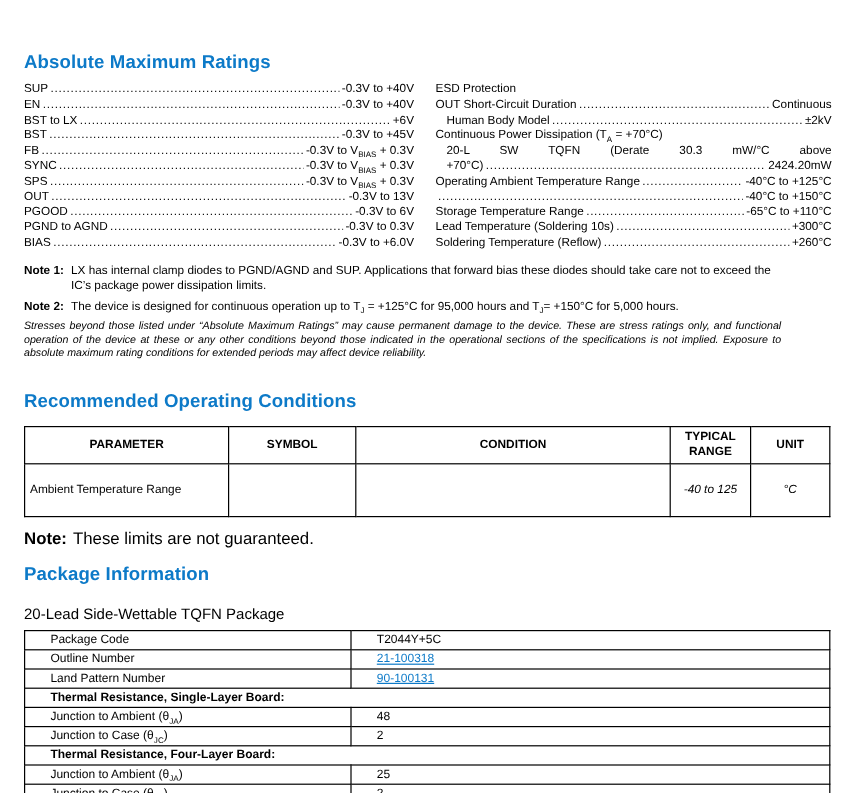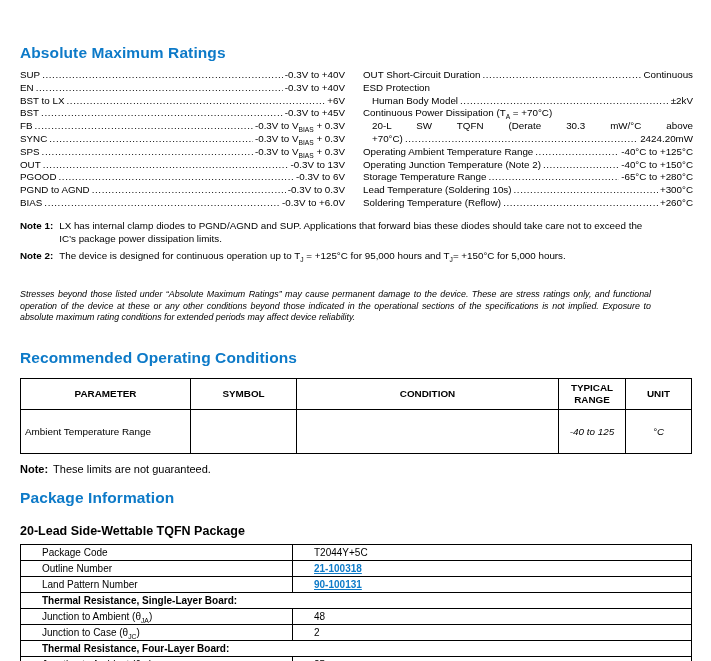--- a/index.html
+++ b/index.html
@@ -4,21 +4,21 @@
 <style>
   * { box-sizing: border-box; margin: 0; padding: 0; }
   html, body { width: 711px; height: 661px; overflow: hidden; background: #ffffff; }
   body { font-family: "Liberation Sans", sans-serif; color: #000; }
   .page { padding: 0 18px 0 20px; width: 669px; }
 
   h1.sec { font-size: 15.5px; font-weight: bold; color: #0d7ac8; letter-spacing: 0.1px; }
   h1.first { margin-top: 44px; margin-bottom: 7px; }
   h1.roc { margin-top: 25px; margin-bottom: 11px; }
   h1.pkg { margin-top: 14px; margin-bottom: 0; }
-  h2.sub { font-size: 12.5px; font-weight: bold; color: #000; margin-top: 17px; margin-bottom: 6px; }
+  h2.sub { font-size: 12.5px; font-weight: normal; color: #000; margin-top: 17px; margin-bottom: 6px; }
 
   sub { font-size: 0.68em; line-height: 0; }
 
   
   .cols { display: flex; gap: 18px; }
   .col  { width: 325px; }
   .col.right { width: 330px; }
   .r-row { display: flex; align-items: baseline; font-size: 9.8px; line-height: 12.8px; white-space: nowrap; }
   .r-row .lbl { flex: 0 0 auto; }
   .r-row .dots { flex: 1 1 auto; overflow: hidden; margin: 0 2px; }
@@ -26,36 +26,36 @@
   .r-row .val { flex: 0 0 auto; }
   .r-row.indent { padding-left: 9px; }
   .r-row.justify .lbl { flex: 1 1 auto; text-align: justify; text-align-last: justify; }
 
   
   .notes { margin-top: 10px; }
   .note { display: flex; font-size: 9.8px; line-height: 12.9px; margin-bottom: 4px; }
   .note .nlbl { font-weight: bold; flex: 0 0 auto; margin-right: 6px; }
   .note .ntxt { flex: 1 1 auto; }
 
-  .stress { margin-top: 27px; font-size: 8.9px; font-style: italic; line-height: 11.4px; text-align: justify; }
+  .stress { margin-top: 4px; font-size: 8.9px; font-style: italic; line-height: 11.4px; text-align: justify; }
 
   
   table { border-collapse: collapse; table-layout: fixed; }
   th, td { border: 1px solid #000; font-size: 9.9px; }
   table.roc { width: 671px; }
   table.roc th { font-weight: bold; text-align: center; vertical-align: middle; height: 31px; padding: 2px 3px; line-height: 11.5px; }
   table.roc td { height: 20px; padding: 16px 4px; vertical-align: middle; }
   table.roc td.c { text-align: center; font-style: italic; }
-  .table-note { margin-top: 9px; font-size: 11px; }
+  .table-note { margin-top: 9px; font-size: 14px; }
   .table-note b { margin-right: 5px; }
 
   table.pkgt { width: 671px; border: 1.5px solid #333; }
   table.pkgt td { height: 15px; padding: 2px 21px; vertical-align: middle; font-size: 10px; }
   table.pkgt td.sect { font-weight: bold; }
-  table.pkgt a { color: #0d7ac8; font-weight: bold; text-decoration: underline; cursor: pointer; }
+  table.pkgt a { color: #0d7ac8; font-weight: normal; text-decoration: underline; cursor: pointer; }
 </style>
 </head>
 <body>
 
 <div class="page">
 
   <h1 class="sec first">Absolute Maximum Ratings</h1>
 
   <div class="cols">
     <div class="col">
@@ -111,28 +111,28 @@
           <span class="val">-0.3V to 0.3V</span>
         </div>
         <div class="r-row">
           <span class="lbl">BIAS</span>
           <span class="dots"></span>
           <span class="val">-0.3V to +6.0V</span>
         </div>
       </div>
     <div class="col right">
 
-    <div class="r-row">
+    <div class="r-row noleader">
+          <span class="lbl">ESD Protection</span>
+
+        </div>
+        <div class="r-row">
           <span class="lbl">OUT Short-Circuit Duration</span>
           <span class="dots"></span>
           <span class="val">Continuous</span>
-        </div>
-        <div class="r-row noleader">
-          <span class="lbl">ESD Protection</span>
-
         </div>
         <div class="r-row indent">
           <span class="lbl">Human Body Model</span>
           <span class="dots"></span>
           <span class="val">±2kV</span>
         </div>
         <div class="r-row noleader">
           <span class="lbl">Continuous Power Dissipation (T<sub>A</sub> = +70°C)</span>
 
         </div>
@@ -144,28 +144,27 @@
           <span class="lbl">+70°C)</span>
           <span class="dots"></span>
           <span class="val">2424.20mW</span>
         </div>
         <div class="r-row">
           <span class="lbl">Operating Ambient Temperature Range </span>
           <span class="dots"></span>
           <span class="val">-40°C to +125°C</span>
         </div>
         <div class="r-row">
-          <span class="lbl">Operating Junction Temperature (Note 2) </span>
           <span class="dots"></span>
           <span class="val">-40°C to +150°C</span>
         </div>
         <div class="r-row">
           <span class="lbl">Storage Temperature Range </span>
           <span class="dots"></span>
-          <span class="val">-65°C to +280°C</span>
+          <span class="val">-65°C to +110°C</span>
         </div>
         <div class="r-row">
           <span class="lbl">Lead Temperature (Soldering 10s) </span>
           <span class="dots"></span>
           <span class="val">+300°C</span>
         </div>
         <div class="r-row">
           <span class="lbl">Soldering Temperature (Reflow)</span>
           <span class="dots"></span>
           <span class="val">+260°C</span>

